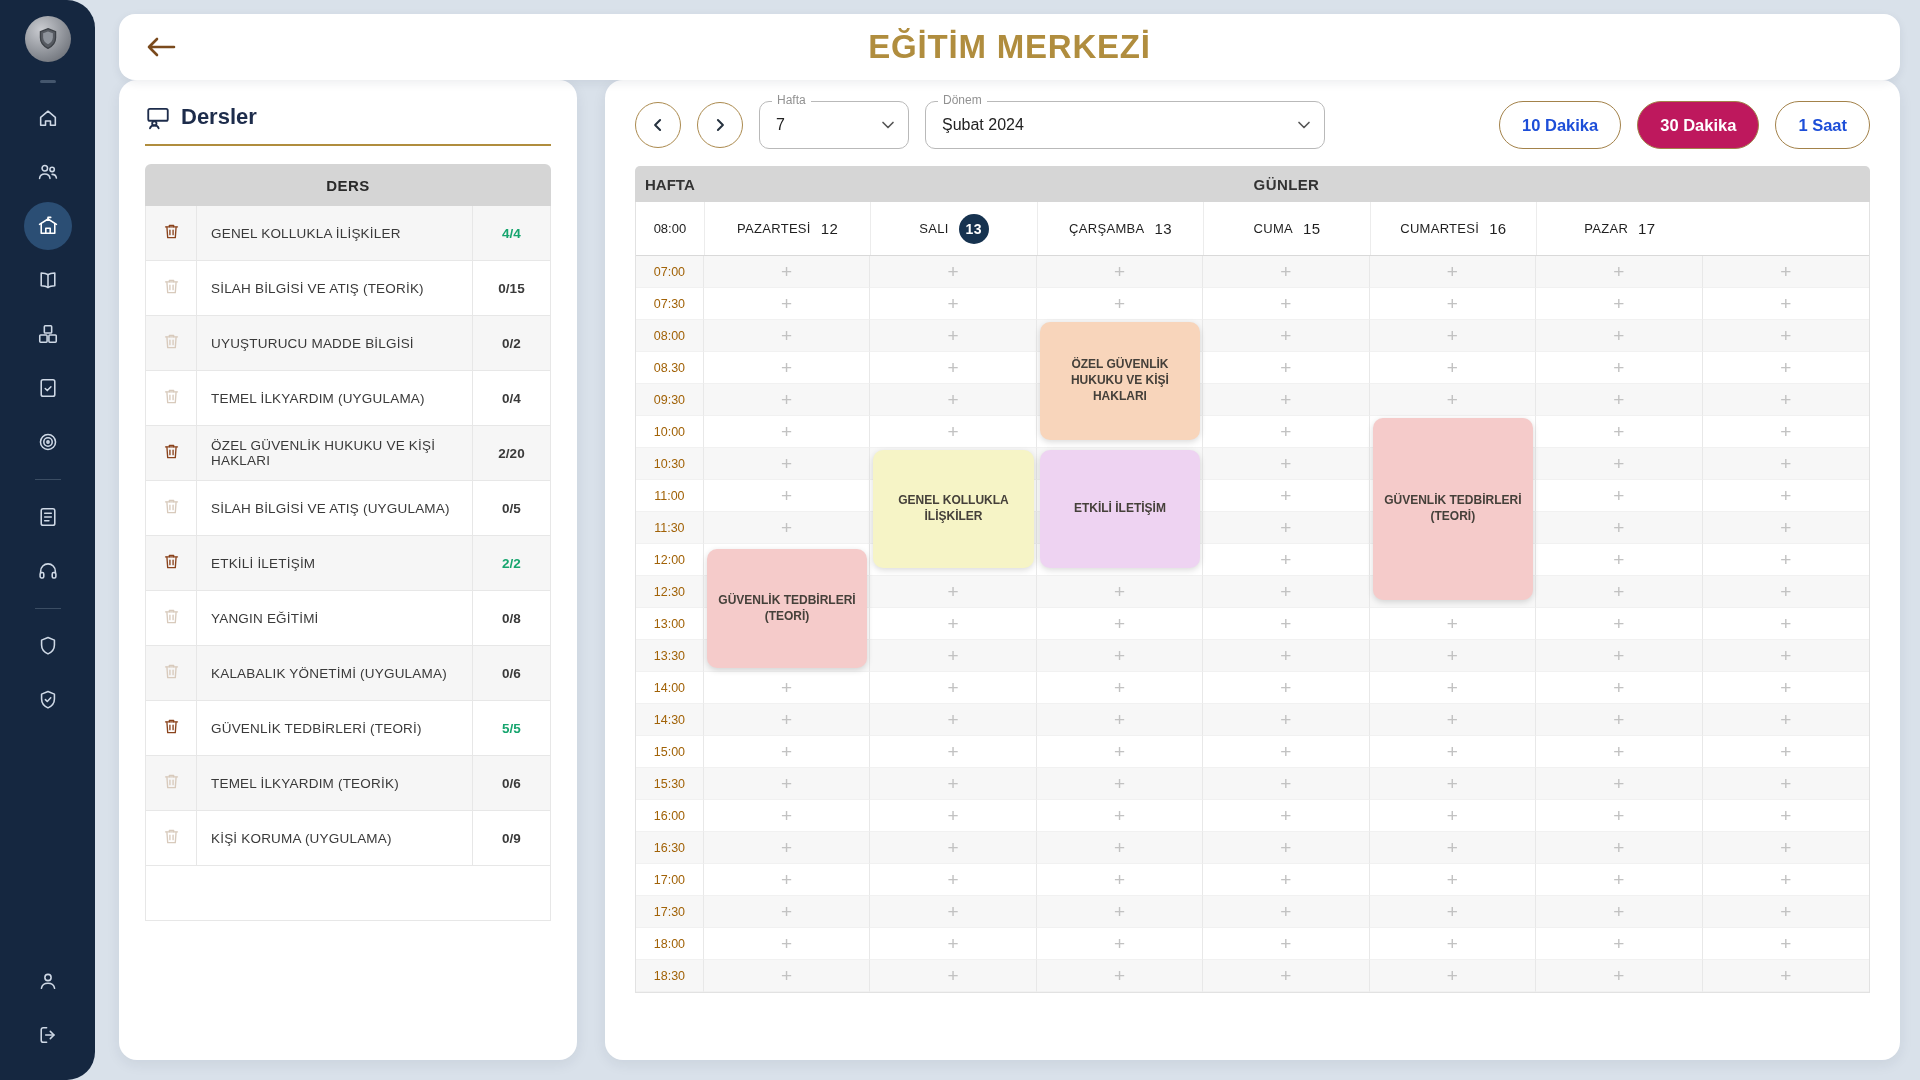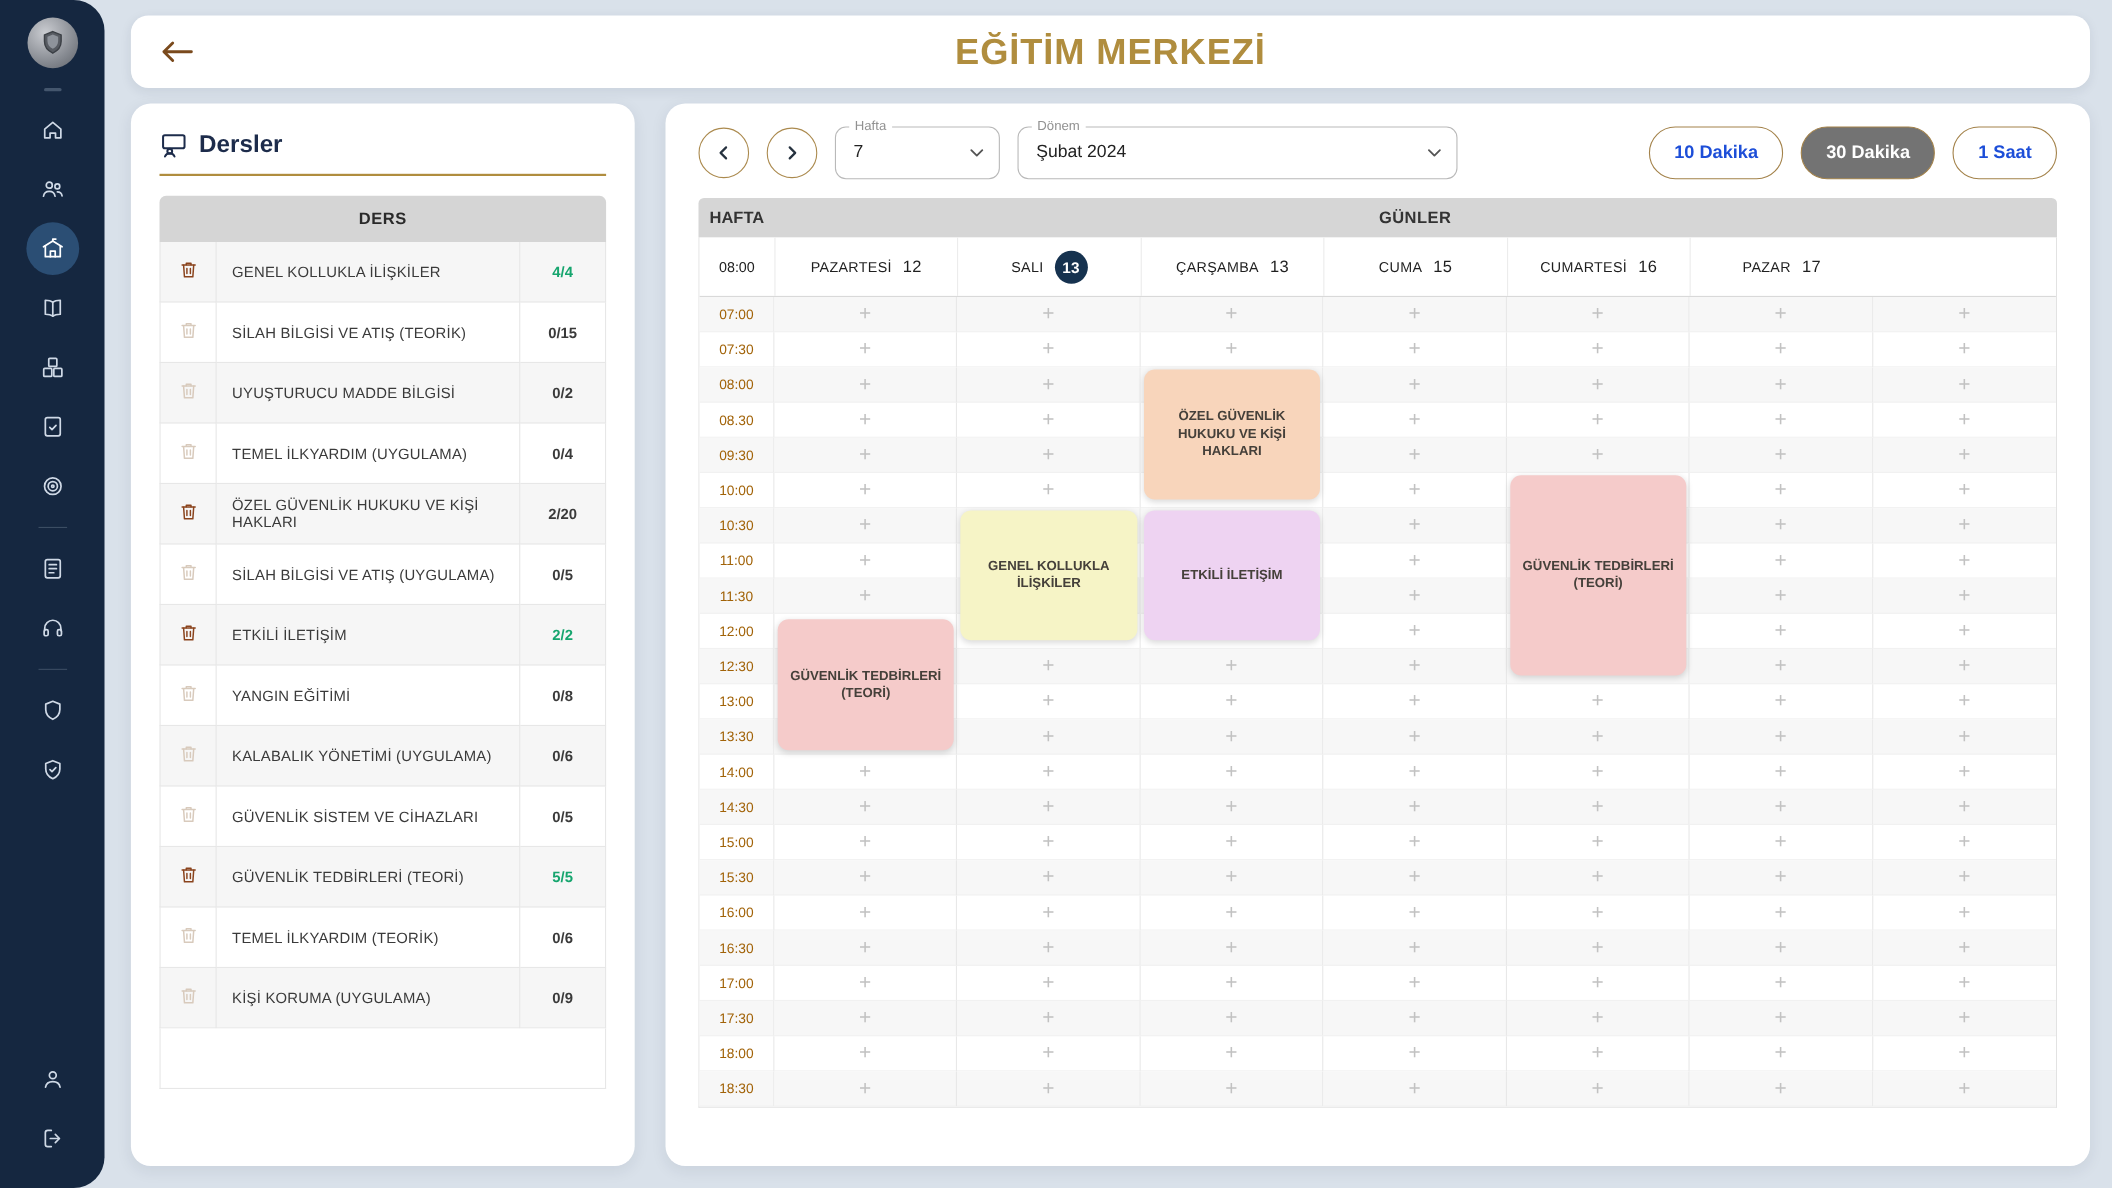--- a/index.html
+++ b/index.html
@@ -22,21 +22,21 @@
   .sb-divider{width:26px;height:1px;background:#3b4d63;margin:10px 0}
   .sb-spacer{flex:1}
 
   
   .content{flex:1;display:flex;flex-direction:column;padding:14px 20px 20px 24px;min-width:0}
   .topbar{height:66px;flex:0 0 66px;background:#fff;border-radius:16px;
     box-shadow:0 3px 10px rgba(20,40,70,.08);display:flex;align-items:center;justify-content:center;position:relative}
   .back-btn{position:absolute;left:26px;top:50%;transform:translateY(-50%);background:none;border:none;cursor:pointer;display:flex}
   .page-title{font-size:33px;font-weight:bold;letter-spacing:.8px;color:#b08d3e}
 
-  .panels{display:flex;gap:28px;margin-top:14px;flex:1;min-height:0}
+  .panels{display:flex;gap:28px;flex:1;min-height:0}
   .card{background:#fff;border-radius:18px;box-shadow:0 4px 14px rgba(20,40,70,.08)}
 
   
   .courses-card{width:458px;flex:0 0 458px;padding:24px 26px}
   .courses-title{display:flex;align-items:center;gap:10px;padding-bottom:14px;border-bottom:2px solid #b08d3e;
     color:#1d2c4b;font-size:22px;font-weight:bold}
   .courses-table{width:100%;border-collapse:separate;border-spacing:0;margin-top:18px}
   .courses-table th{background:#d5d5d5;height:42px;font-size:15px;font-weight:bold;color:#2a2a2a;
     letter-spacing:.5px;border-radius:6px 6px 0 0;text-align:center}
   .courses-table td{border-bottom:1px solid #e7e7e7;border-right:1px solid #e7e7e7;height:55px;font-size:13.5px;color:#3a3a3a}
@@ -59,21 +59,21 @@
   .select-box{position:relative;height:48px;border:1px solid #b9b9b9;border-radius:10px;background:#fff;
     display:flex;align-items:center;padding:0 40px 0 16px;cursor:pointer}
   .select-box .flabel{position:absolute;top:-9px;left:12px;background:#fff;padding:0 5px;font-size:12px;color:#919191}
   .select-box .fvalue{font-size:16px;color:#222}
   .select-box .chev{position:absolute;right:10px;top:50%;transform:translateY(-50%);color:#555;display:flex}
   .select-week{width:150px}
   .select-term{width:400px}
   .pill-group{margin-left:auto;display:flex;gap:16px}
   .pill{height:48px;padding:0 22px;border-radius:26px;border:1.6px solid #a3824a;background:#fff;color:#1d4ed8;
     font-size:16.5px;font-weight:600;cursor:pointer;font-family:inherit}
-  .pill.active{background:#737373;color:#fff}
+  .pill.active{background:#be185d;color:#fff}
 
   .band{height:36px;flex:0 0 36px;background:#d6d6d6;border-radius:5px 5px 0 0;display:flex;align-items:center;
     font-weight:bold;font-size:15px;color:#333}
   .band-left{width:5.5%;padding-left:10px;white-space:nowrap}
   .band-right{flex:1;text-align:center;letter-spacing:.4px}
   .grid-frame{border:1px solid #e2e2e2;border-top:none}
   .day-header{display:grid;grid-template-columns:5.5% repeat(7,1fr);height:54px;border-bottom:1px solid #d9d9d9;background:#fff}
   .dh-time{display:flex;align-items:center;justify-content:center;font-size:13px;color:#222}
   .dh-day{display:flex;align-items:center;justify-content:center;gap:10px;border-left:1px solid #ececec;
     font-size:13px;color:#1f1f1f;letter-spacing:.3px}
@@ -353,32 +353,20 @@
                         <path d="M4.5 6.2h15"></path>
                         <path d="M9.3 6V4.2h5.4V6"></path>
                         <path d="m6.2 6.4 1 13.4h9.6l1-13.4"></path>
                         <path d="M10 10.2v5.8M14 10.2v5.8"></path>
                       </svg></span>
                   </button></td>
                 <td class="c-name">KALABALIK YÖNETİMİ (UYGULAMA)</td>
                 <td class="c-count">0/6</td>
               </tr>
               <tr>
-                <td class="c-trash"><button class="trash-btn trash-idle">
-                    <span><svg width="19" height="19" viewBox="0 0 24 24" fill="none" stroke="currentColor" stroke-width="1.7" stroke-linecap="round" stroke-linejoin="round">
-                        <path d="M4.5 6.2h15"></path>
-                        <path d="M9.3 6V4.2h5.4V6"></path>
-                        <path d="m6.2 6.4 1 13.4h9.6l1-13.4"></path>
-                        <path d="M10 10.2v5.8M14 10.2v5.8"></path>
-                      </svg></span>
-                  </button></td>
-                <td class="c-name">GÜVENLİK SİSTEM VE CİHAZLARI</td>
-                <td class="c-count">0/5</td>
-              </tr>
-              <tr>
                 <td class="c-trash"><button class="trash-btn trash-active">
                     <span><svg width="19" height="19" viewBox="0 0 24 24" fill="none" stroke="currentColor" stroke-width="1.7" stroke-linecap="round" stroke-linejoin="round">
                         <path d="M4.5 6.2h15"></path>
                         <path d="M9.3 6V4.2h5.4V6"></path>
                         <path d="m6.2 6.4 1 13.4h9.6l1-13.4"></path>
                         <path d="M10 10.2v5.8M14 10.2v5.8"></path>
                       </svg></span>
                   </button></td>
                 <td class="c-name">GÜVENLİK TEDBİRLERİ (TEORİ)</td>
                 <td class="c-count done">5/5</td>

